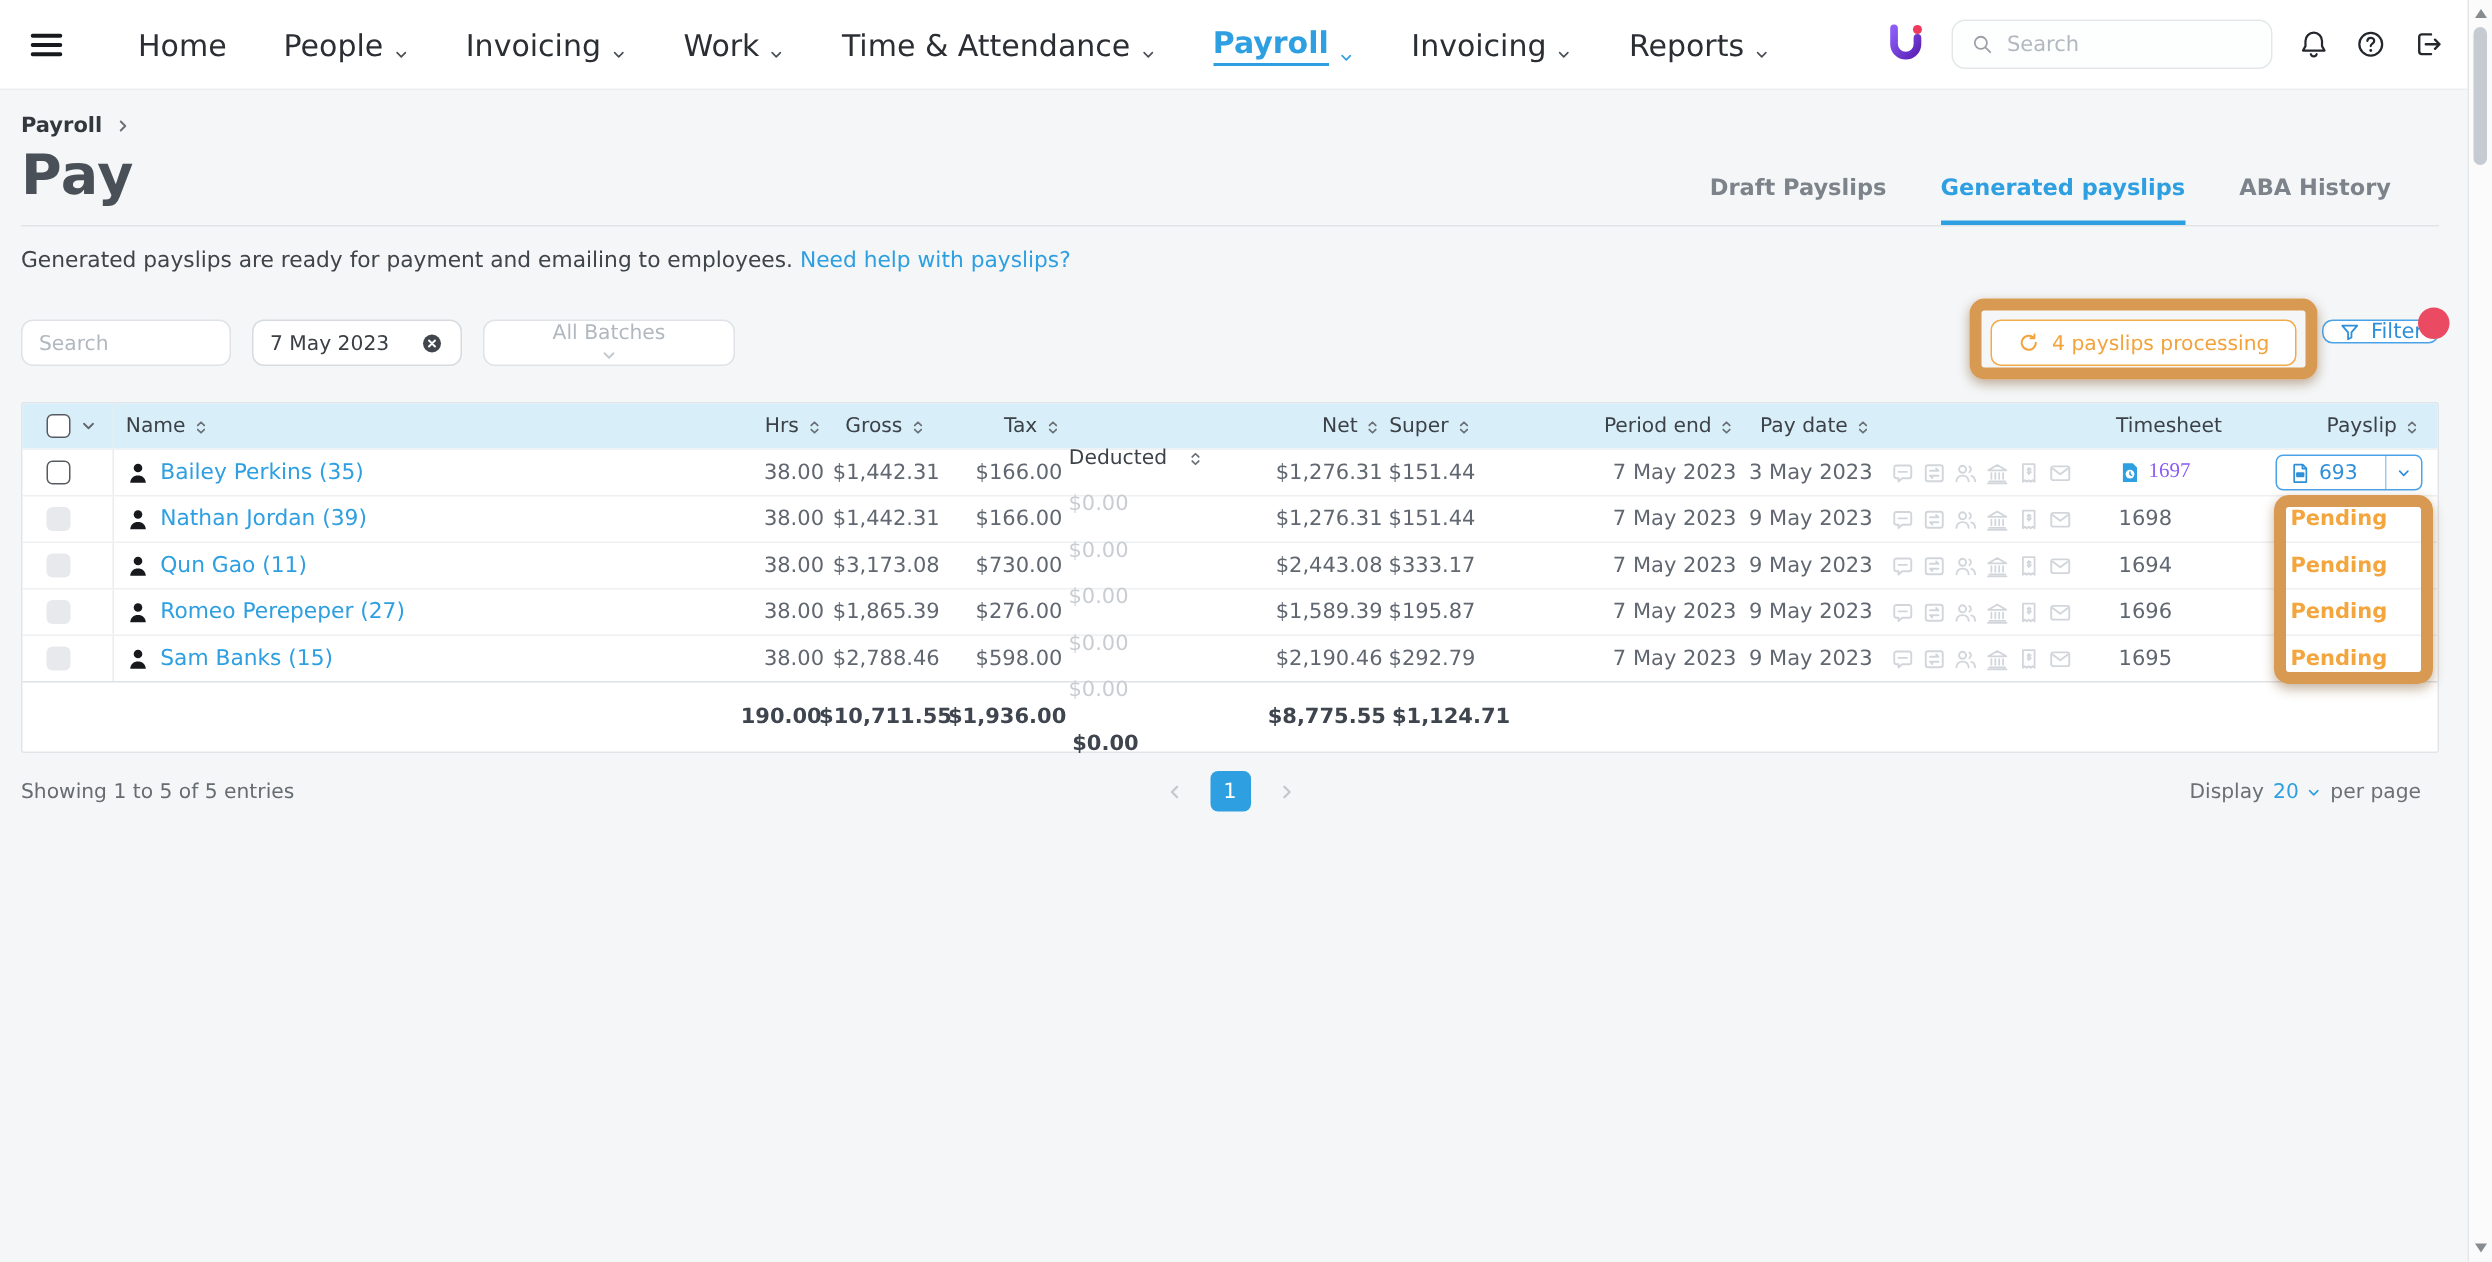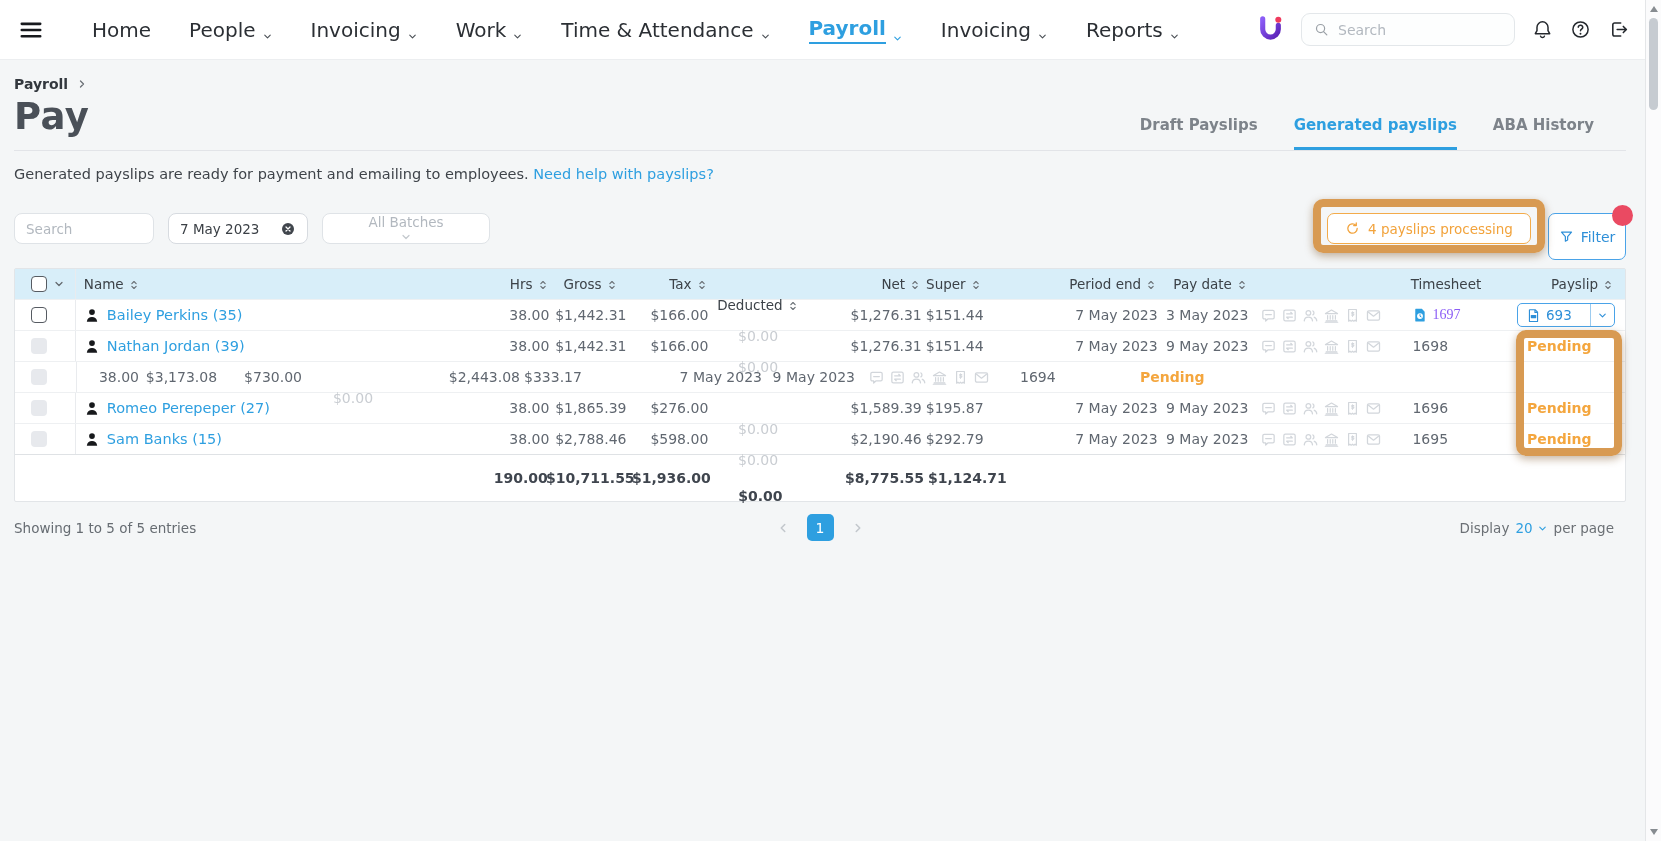--- a/index.html
+++ b/index.html
@@ -49,39 +49,39 @@
   .f-search input { border:none; outline:none; width:100%; font-size:13.5px; font-family:inherit; background:transparent; }
   .f-search input::placeholder { color:#b2b8bf; }
   .f-date { left:154px; width:140px; justify-content:space-between; color:#3b4046; border-color:#d7dbe0; }
   .f-date .clr { width:16px; height:16px; flex:none; cursor:pointer; }
   .f-batch { left:308px; width:168px; justify-content:space-between; color:#b2b8bf;flex-direction:column; }
   .f-batch svg { width:12px; height:12px; color:#c3c8cd; }
   .btn-processing { position:absolute; right:95px; top:0; height:31px; width:204px; display:flex; align-items:center;
                     justify-content:center; gap:8px; background:#fff; border:1px solid #f3ab4a; border-radius:7px;
                     color:#f2a33c; font-size:13.5px; font-family:inherit; cursor:pointer; }
   .btn-processing svg { width:15px; height:15px; }
-  .btn-filter { position:absolute; right:0; top:0; height:47px; width:78px; display:flex; align-items:center;
+  .btn-filter { position:absolute; right:0; top:0; height:16px; width:78px; display:flex; align-items:center;
                 justify-content:center; gap:7px; background:#fff; border:1px solid #4aa3e8; border-radius:7px;
                 color:#2e8fd8; font-size:14px; font-family:inherit; cursor:pointer; }
   .btn-filter svg { width:15px; height:15px; }
   .notif-dot { position:absolute; right:-8px; top:-9px; width:21px; height:21px; border-radius:50%; background:#ea4a62; }
 
   
   .table-card { position:absolute; left:0; top:209px; width:1612px; background:#fff; border:1px solid #e2e5e8; border-radius:2px; }
   .trow { display:flex; align-items:stretch; }
   .trow > div { display:flex; align-items:center; }
   .thead { background:#d8eef9; height:30px; font-size:13.5px; font-weight:500; color:#3c4248; }
   .tdata { height:31px; border-top:1px solid #eef0f2; font-size:14px; color:#606770; }
   .ttotal { height:47px; border-top:1px solid #dfe2e5; font-size:14px; font-weight:700; color:#3f454e; }
   .col-select { width:62px; padding-left:16px; gap:6px; border-right:1px solid #e9ebee; }
   .col-name   { width:424px; padding-left:8px; gap:7px; }
   .col-hrs    { width:66px;  justify-content:flex-end; padding-right:4px; }
   .col-gross  { width:81px;  justify-content:center; padding-right:4px; }
   .col-tax    { width:82px;  justify-content:flex-end; padding-right:4px; }
-  .col-ded    { width:98px;  justify-content:center; padding-right:4px;margin-top:36px; }
+  .col-ded    { width:98px;  justify-content:space-between; padding-right:4px;margin-top:36px; }
   .col-net    { width:85px;  justify-content:flex-end; padding-right:4px;margin-left:35px; }
   .col-super  { width:69px;  justify-content:flex-start; padding-right:4px; }
   .col-pend   { width:177px; justify-content:flex-end; padding-right:8px; }
   .col-pdate  { width:97px;  justify-content:flex-end; padding-right:12px; }
   .col-icons  { width:127px; justify-content:flex-end; padding-right:4px; gap:4px; }
   .col-tsheet { width:88px;  padding-left:26px; gap:4px; }
   .col-pslip  { width:156px; justify-content:flex-end; padding-right:10px; }
   .muted { color:#c9cdd2; }
   .hlbl { display:flex; align-items:center; gap:3px; }
   .sort-ic { width:14px; height:14px; color:#6a7076; margin-top:1px; }
@@ -536,20 +536,26 @@
           </div>
         <div class="col-pslip">
             <span class="pending">Pending</span>
           </div>
       </div>
 
       <div class="trow tdata">
         <div class="col-select">
             <span class="cb cb--disabled"></span>
           </div>
+        <div class="col-name">
+          <svg class="avatar">
+              <use href="#i-person"></use>
+            </svg>
+          <a class="name-link" href="#">Qun Gao (11)</a>
+        </div>
         <div class="col-hrs">38.00</div>
         <div class="col-gross">$3,173.08</div>
         <div class="col-tax">$730.00</div>
         <div class="col-ded muted">$0.00</div>
         <div class="col-net">$2,443.08</div>
         <div class="col-super">$333.17</div>
         <div class="col-pend">7 May 2023</div>
         <div class="col-pdate">9 May 2023</div>
         <div class="col-icons">
           <svg class="acticon">

